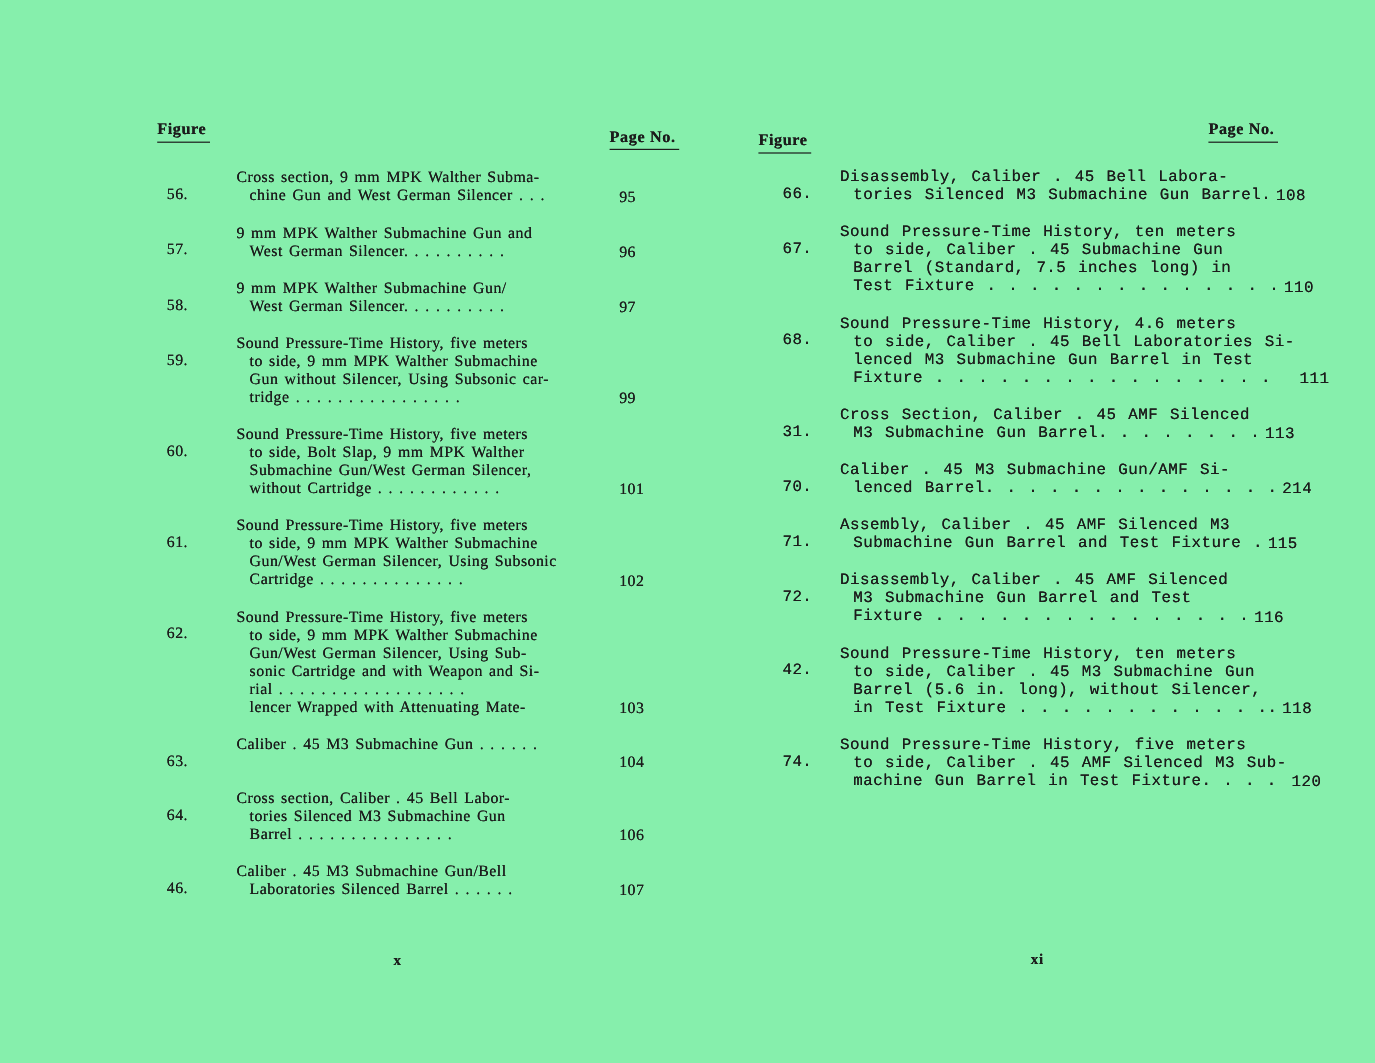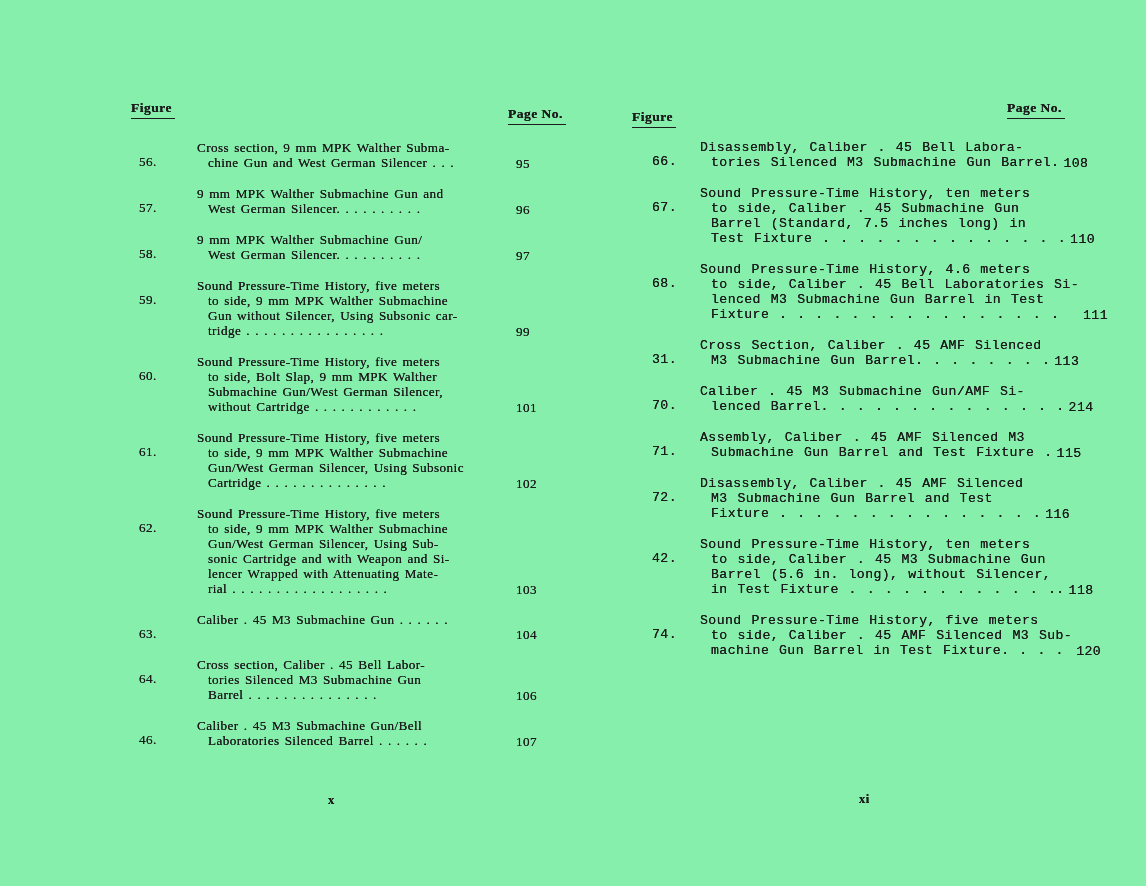--- a/index.html
+++ b/index.html
@@ -122,22 +122,22 @@
     <span class="pageno">102</span>
   </div>
 
   <div class="entry">
     <span class="num">62.</span>
     <div class="desc">
             <div class="line">Sound Pressure-Time History, five meters</div>
             <div class="line">to side, 9 mm MPK Walther Submachine</div>
             <div class="line">Gun/West German Silencer, Using Sub-</div>
             <div class="line">sonic Cartridge and with Weapon and Si-</div>
+            <div class="line">rial . . . . . . . . . . . . . . . . . .</div>
             <div class="line">lencer Wrapped with Attenuating Mate-</div>
-            <div class="line">rial . . . . . . . . . . . . . . . . . .</div>
           </div>
     <span class="pageno">103</span>
   </div>
 
   <div class="entry">
     <span class="num">63.</span>
     <div class="desc">
             <div class="line">Caliber . 45 M3 Submachine Gun . . . . . .</div>
           </div>
     <span class="pageno">104</span>

